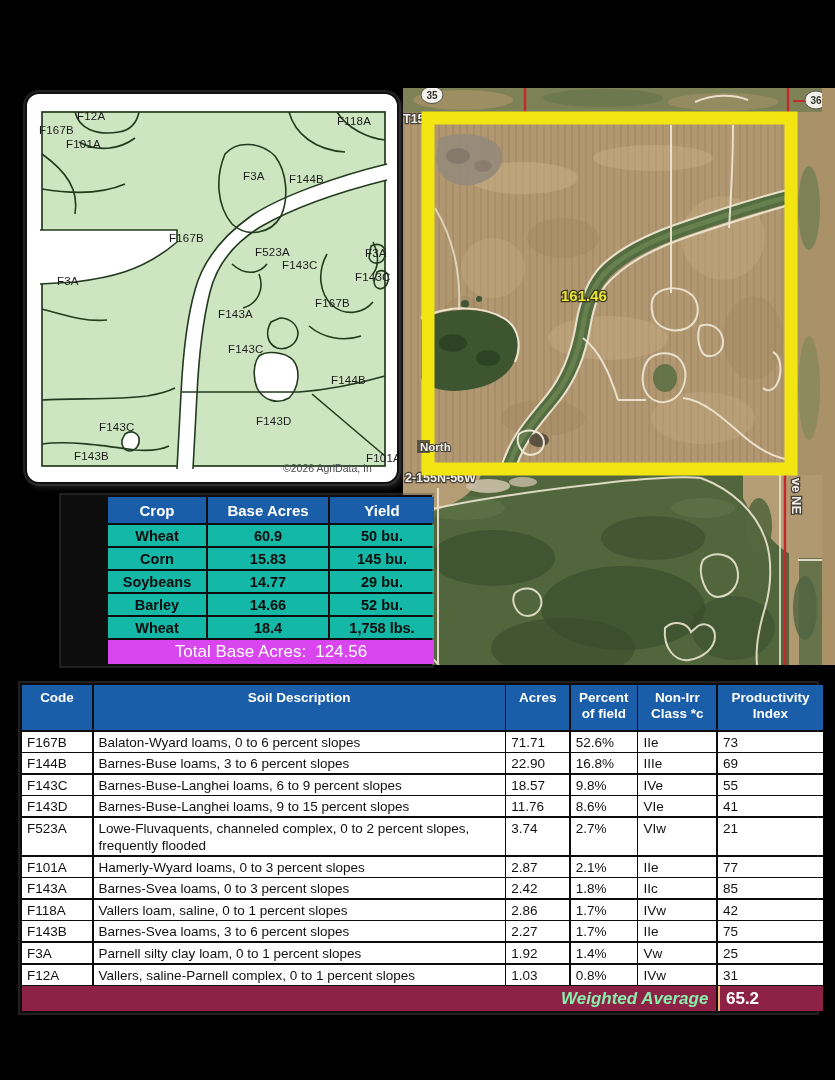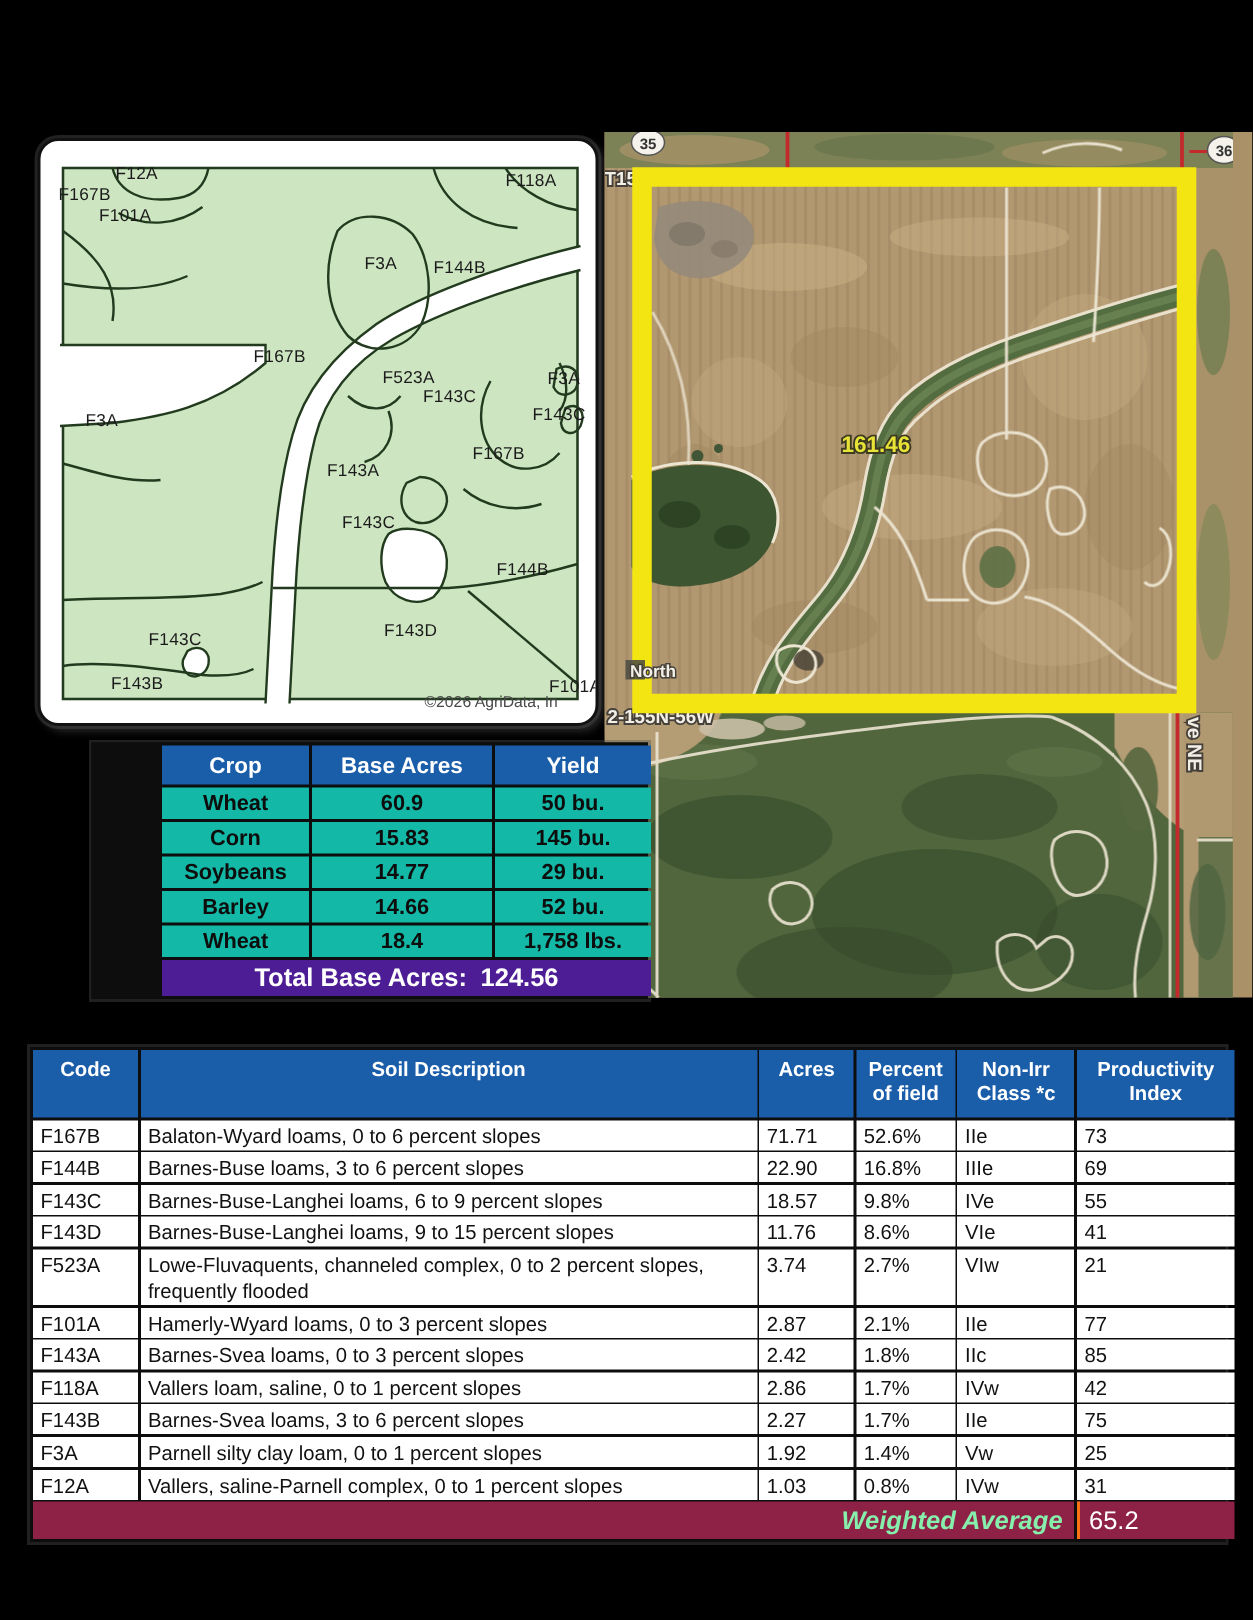--- a/index.html
+++ b/index.html
@@ -17,36 +17,36 @@
   .aerial svg{position:absolute;left:0;top:0;}
   
   .ctable{position:absolute;left:61px;top:495px;width:322px;display:grid;
         grid-template-columns:98px 120px 104px;grid-auto-rows:auto;
         border:2.5px solid #0d0d0d;background:#0d0d0d;grid-gap:2px;
         box-shadow:0 0 0 2px rgba(80,80,80,.4);padding-left:45px;}
   .ctable .hc{background:#1a5da9;color:#fff;font-weight:bold;font-size:15px;
         display:flex;align-items:center;justify-content:center;height:26px;}
   .ctable .bc{background:#14b8a6;color:#0d0d0d;font-weight:bold;font-size:14.5px;
         display:flex;align-items:center;justify-content:center;height:21px;}
-  .ctable .tc{grid-column:1/4;background:#4c1d95;color:#fff;font-weight:bold;font-size:17px;
+  .ctable .tc{grid-column:1/4;background:#d946ef;color:#fff;font-weight:normal;font-size:17px;
         display:flex;align-items:center;justify-content:center;height:24px;gap:9px;}
   
   .stable{position:absolute;left:20px;top:683px;width:793px;display:grid;
         grid-template-columns:70px 411px 63px 66px 78px 105px;
         border:2.5px solid #0d0d0d;background:#0d0d0d;grid-gap:1.6px;
-        box-shadow:0 0 0 2px rgba(80,80,80,.4);margin-top:15px;}
+        box-shadow:0 0 0 2px rgba(80,80,80,.4);}
   .stable .hc{background:#1a5da9;color:#fff;font-weight:bold;font-size:13.5px;line-height:16px;
         text-align:center;padding:5px 2px 4px 2px;height:36px;box-sizing:content-box;}
   .stable .cell{background:#fff;color:#111;font-size:13.5px;line-height:17px;
         padding:2px 4px 1px 5px;display:flex;align-items:flex-start;}
   .stable .fl{grid-column:1/6;background:#8e2146;color:#86efac;font-style:italic;font-weight:bold;
         font-size:17px;display:flex;align-items:center;justify-content:flex-end;
         padding-right:8px;height:25px;}
-  .stable .fv{background:#8e2146;color:#fff;font-weight:normal;font-size:17px;
-        display:flex;align-items:center;padding-left:6px;height:25px;border-left:2px solid #f97316;}
+  .stable .fv{background:#8e2146;color:#fff;font-weight:bold;font-size:17px;
+        display:flex;align-items:center;padding-left:6px;height:25px;border-left:2px solid #fdba74;}
 </style>
 </head>
 <body>
 
 <div class="page">
 
   <div class="soil-map-card">
     <svg width="370" height="388" viewBox="0 0 370 388">
       <g>
         <rect x="15" y="18" width="343" height="354" fill="#cde5c1"></rect>

